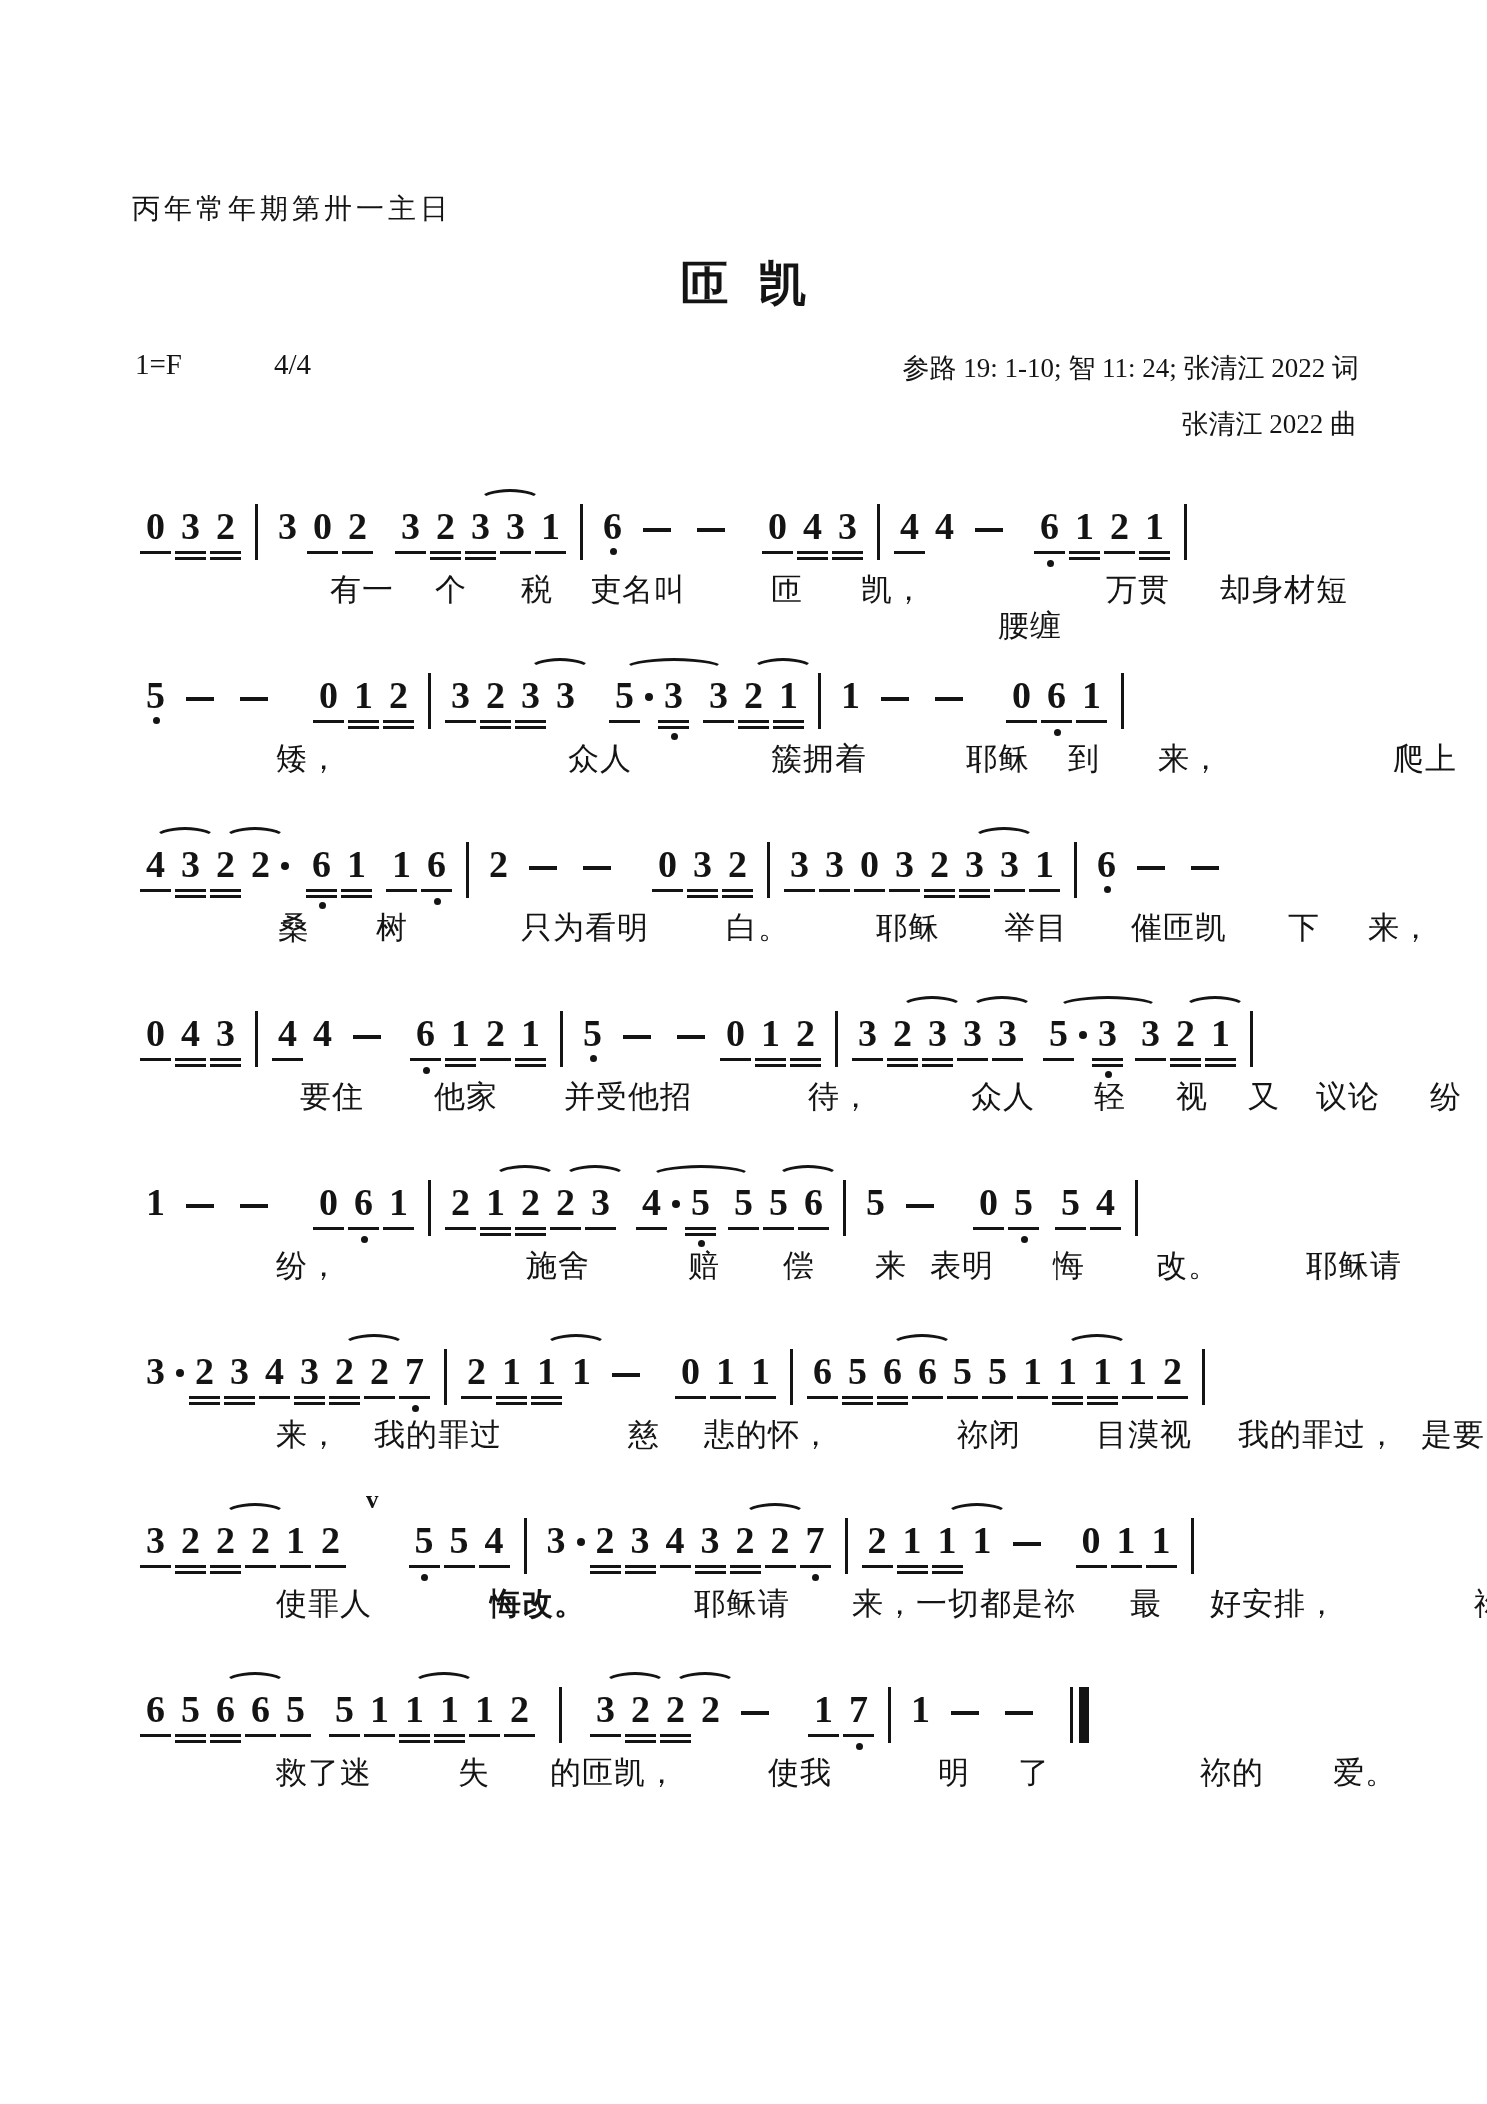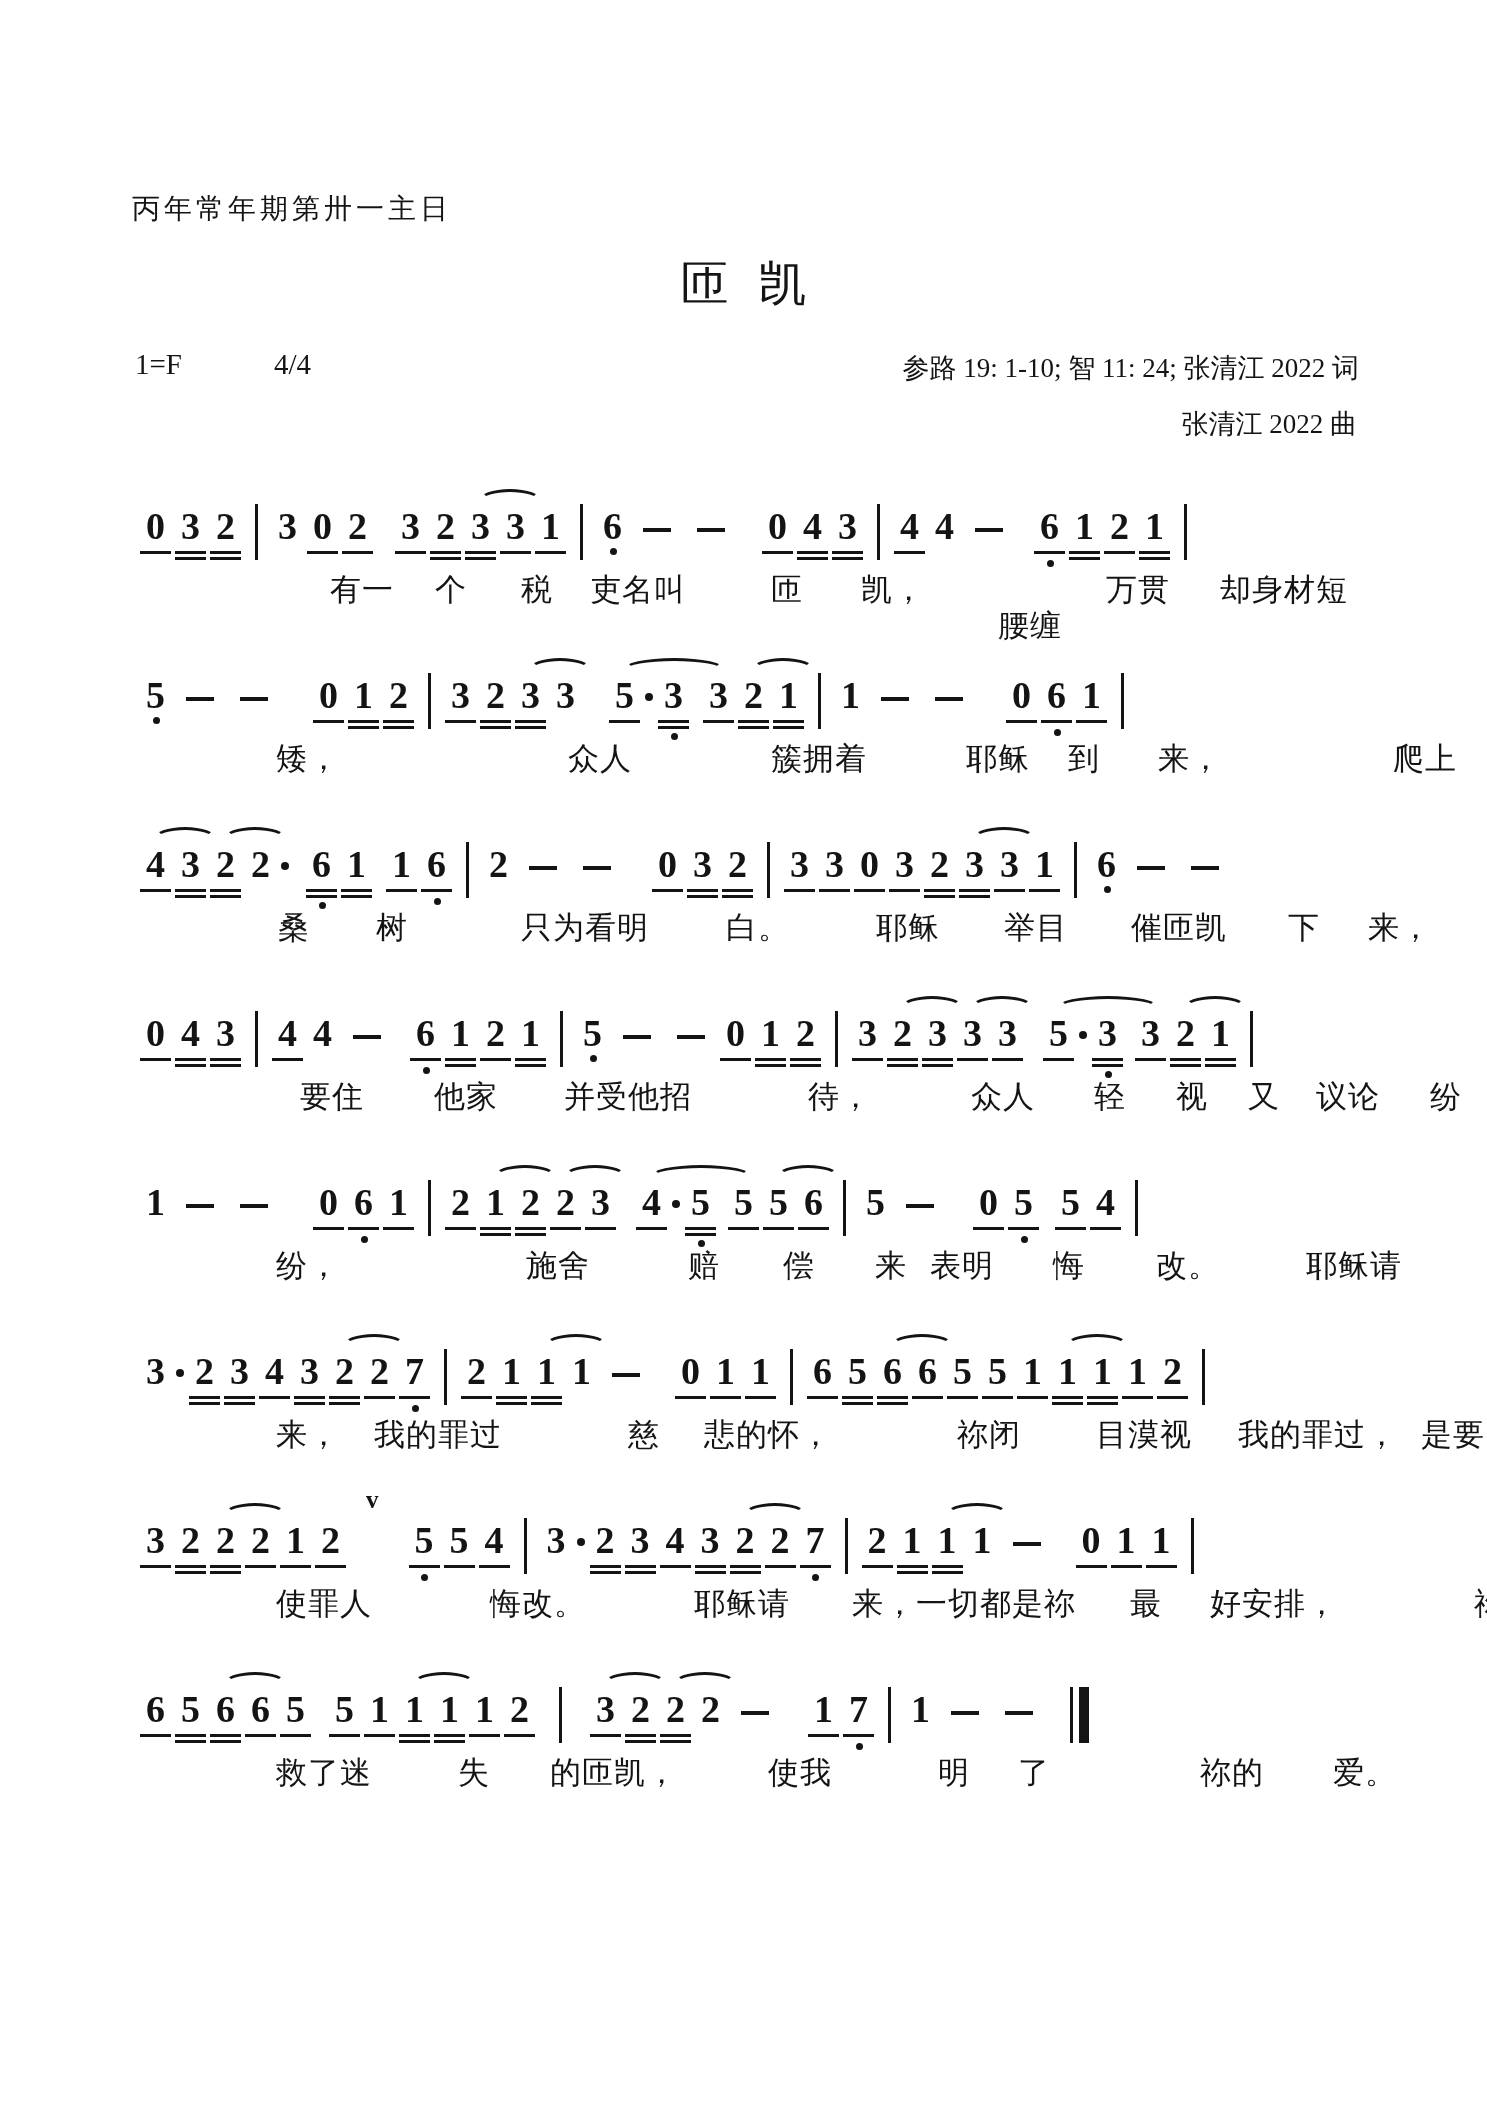--- a/index.html
+++ b/index.html
@@ -12,21 +12,21 @@
     font-family:"Liberation Serif","DejaVu Serif",serif;
     overflow:hidden;
   }
   .occasion{
     position:absolute;top:190px;left:132px;
     font-size:28px;letter-spacing:4px;
   }
   .title{
     position:absolute;top:252px;left:0;width:100%;
     text-align:center;
-    font-size:48px;font-weight:400;
+    font-size:48px;font-weight:700;
     letter-spacing:30px;text-indent:30px;
   }
   .meta-row{position:absolute;top:348px;left:135px;font-size:29px;}
   .meta-row .time{margin-left:92px;}
   .credit1{position:absolute;top:350px;right:128px;font-size:27px;}
   .credit2{position:absolute;top:406px;right:130px;font-size:27px;}
 
   .score{position:absolute;top:478px;left:0;right:0;}
   .music-line{position:relative;padding-left:138px;margin-bottom:32px;}
   .notes{display:flex;align-items:flex-end;height:76px;}
@@ -373,21 +373,21 @@
           <span class="note u2">1<span class="slur"></span></span>
           <span class="note">1</span>
           <div class="dash"></div>
           <span class="note u1" style="margin-left: 22px;">0</span>
           <span class="note u1">1</span>
           <span class="note u1">1</span>
           <div class="bar"></div>
         </div>
         <div class="lyrics">
           <span style="left: 138px;">使罪人</span>
-          <span style="left: 352px;">悔改。</span>
+          <span style="left: 352px; font-weight: bold;">悔改。</span>
           <span style="left: 556px;">耶稣请</span>
           <span style="left: 714px;">来，一切都是祢</span>
           <span style="left: 992px;">最</span>
           <span style="left: 1072px;">好安排，</span>
           <span style="left: 1336px;">祢拯</span>
         </div>
       </div>
       <div class="music-line">
         <div class="notes">
           <span class="note u1">6</span>

